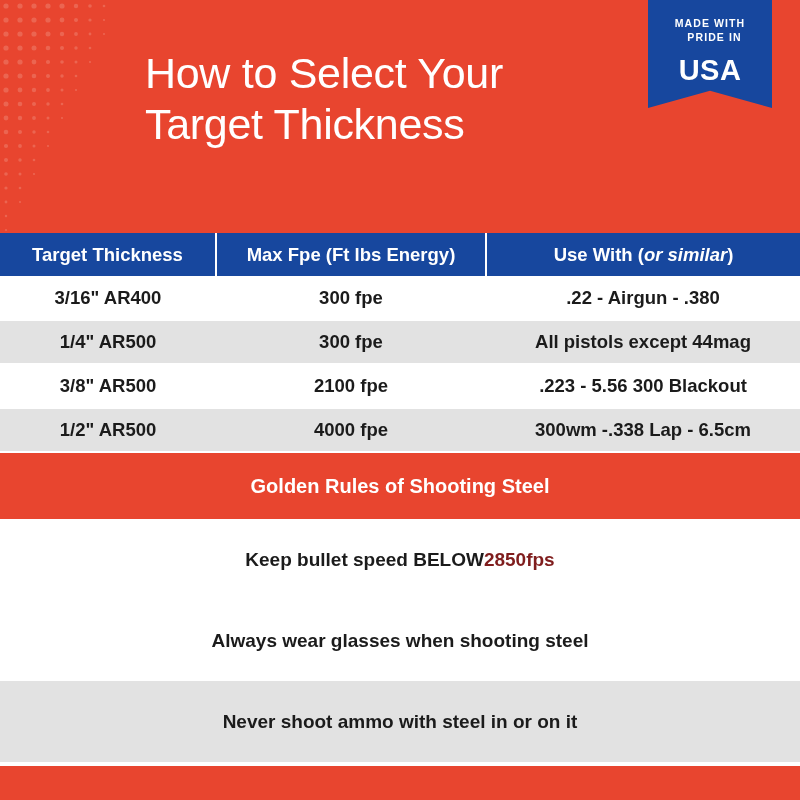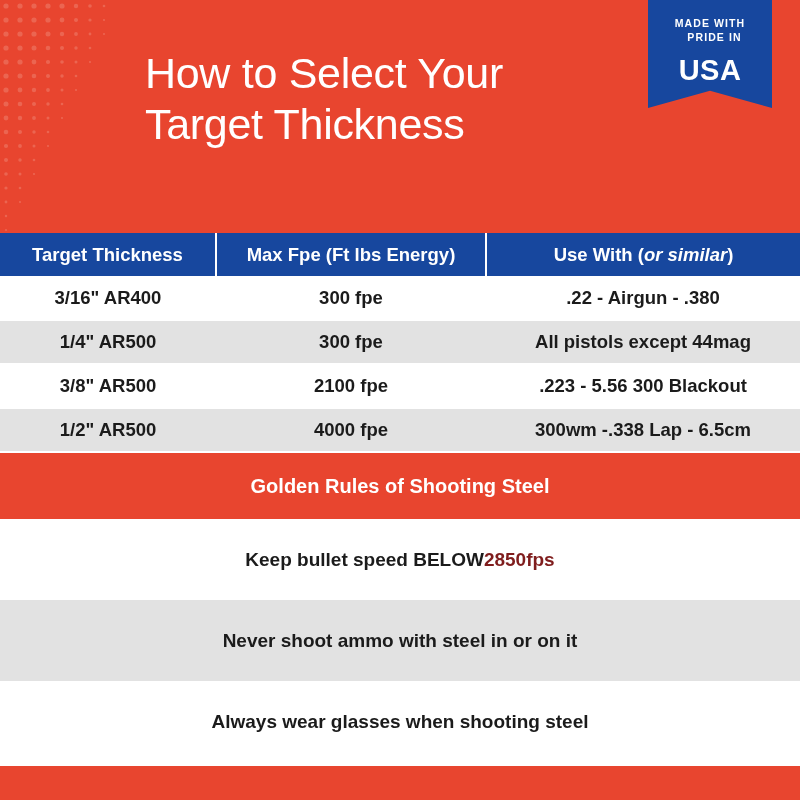--- a/index.html
+++ b/index.html
@@ -299,23 +299,23 @@
     </tbody>
   </table>
 
   <div class="rules-title">Golden Rules of Shooting Steel</div>
 
   <div class="rule rule-white">
     <span>Keep bullet speed BELOW </span>
       <span class="accent">2850fps</span>
   </div>
 
+  <div class="rule rule-white">
+    <span>Always wear glasses when shooting steel</span>
+  </div>
+
   <div class="rule rule-grey">
     <span>Never shoot ammo with steel in or on it</span>
   </div>
 
-  <div class="rule rule-white">
-    <span>Always wear glasses when shooting steel</span>
-  </div>
-
   <div class="footer-strip"></div>
   <div class="footer-bar"></div>
 </div>
 
 </body></html>

